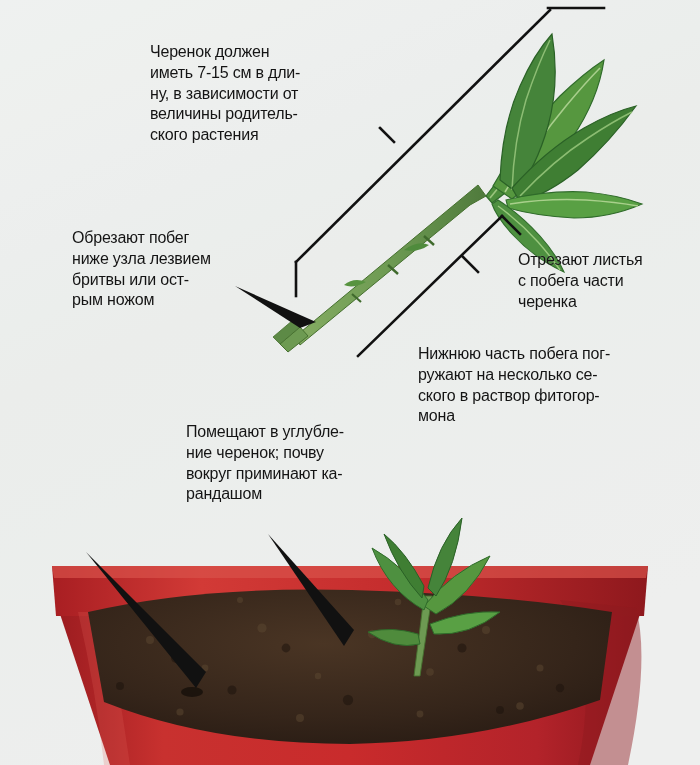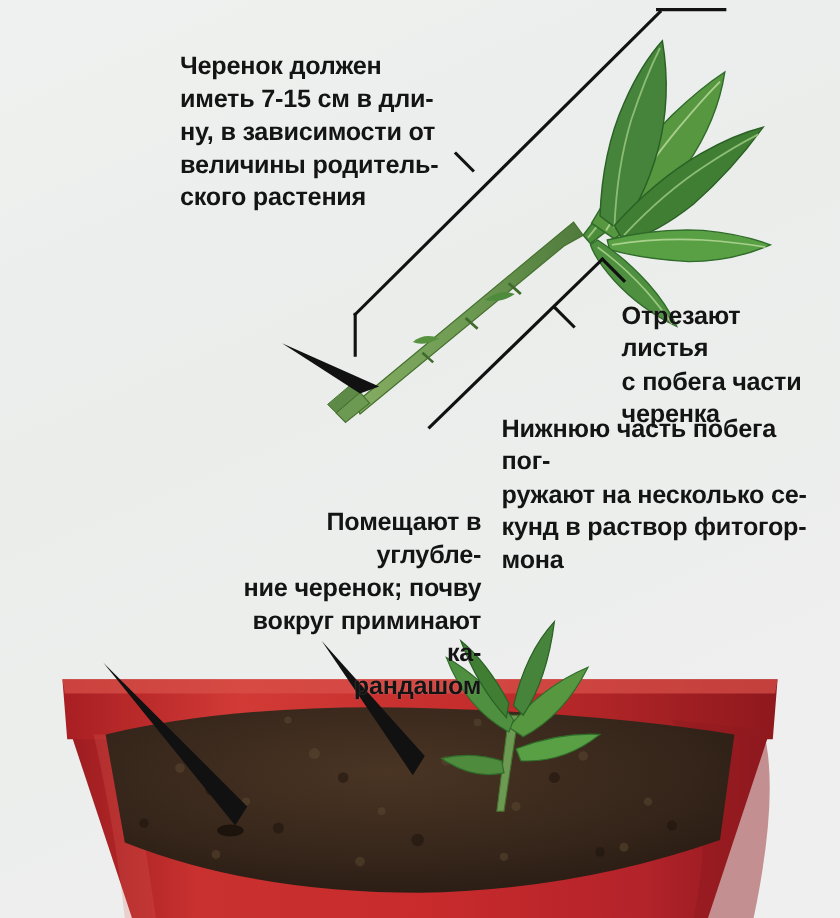--- a/index.html
+++ b/index.html
@@ -22,32 +22,32 @@
   #bg-svg, #art-svg {
     position: absolute;
     left: 0;
     top: 0;
     width: 700px;
     height: 765px;
   }
   .caption {
     position: absolute;
     color: #141414;
-    font-weight: 700;
-    font-size: 21px;
+    font-weight: 400;
+    font-size: 16px;
     line-height: 1.30;
     letter-spacing: -0.2px;
     white-space: pre-line;
     text-shadow: 0 0 1px rgba(255,255,255,0.35);
   }
   #cap-length   { left: 150px; top: 42px;  width: 225px; }
   #cap-cut      { left: 72px;  top: 228px; width: 215px; }
   #cap-leaves   { left: 518px; top: 250px; width: 175px; }
   #cap-hormone  { left: 418px; top: 344px; width: 270px; }
-  #cap-place    { left: 186px; top: 422px; width: 215px; text-align: right; }
+  #cap-place    { left: 186px; top: 422px; width: 215px; }
   #cap-hole     { left: 2px;   top: 478px; width: 180px; }
 </style>
 </head>
 <body>
 
 <div id="stage">
 
   <svg id="bg-svg" viewBox="0 0 700 765">
     <defs>
       <linearGradient id="bgGrad" x1="0" y1="0" x2="0.4" y2="1">
@@ -204,25 +204,29 @@
       <path d="M268 534 L344 646 L354 630 Z" fill="#111111"></path>
     </g>
 
   </svg>
 
   <div class="caption" id="cap-length">Черенок   должен
 иметь 7-15 см в дли-
 ну, в зависимости от
 величины родитель-
 ского растения</div>
+  <div class="caption" id="cap-cut">Обрезают побег
+ниже узла лезвием
+бритвы или ост-
+рым ножом</div>
   <div class="caption" id="cap-leaves">Отрезают листья
 с побега части
 черенка</div>
   <div class="caption" id="cap-hormone">Нижнюю часть побега пог-
 ружают на несколько се-
-кунд в раствор фитогор-
+ского в раствор фитогор-
 мона</div>
   <div class="caption" id="cap-place">Помещают в углубле-
 ние черенок; почву
 вокруг приминают ка-
 рандашом</div>
 
 </div>
 
 </body></html>

